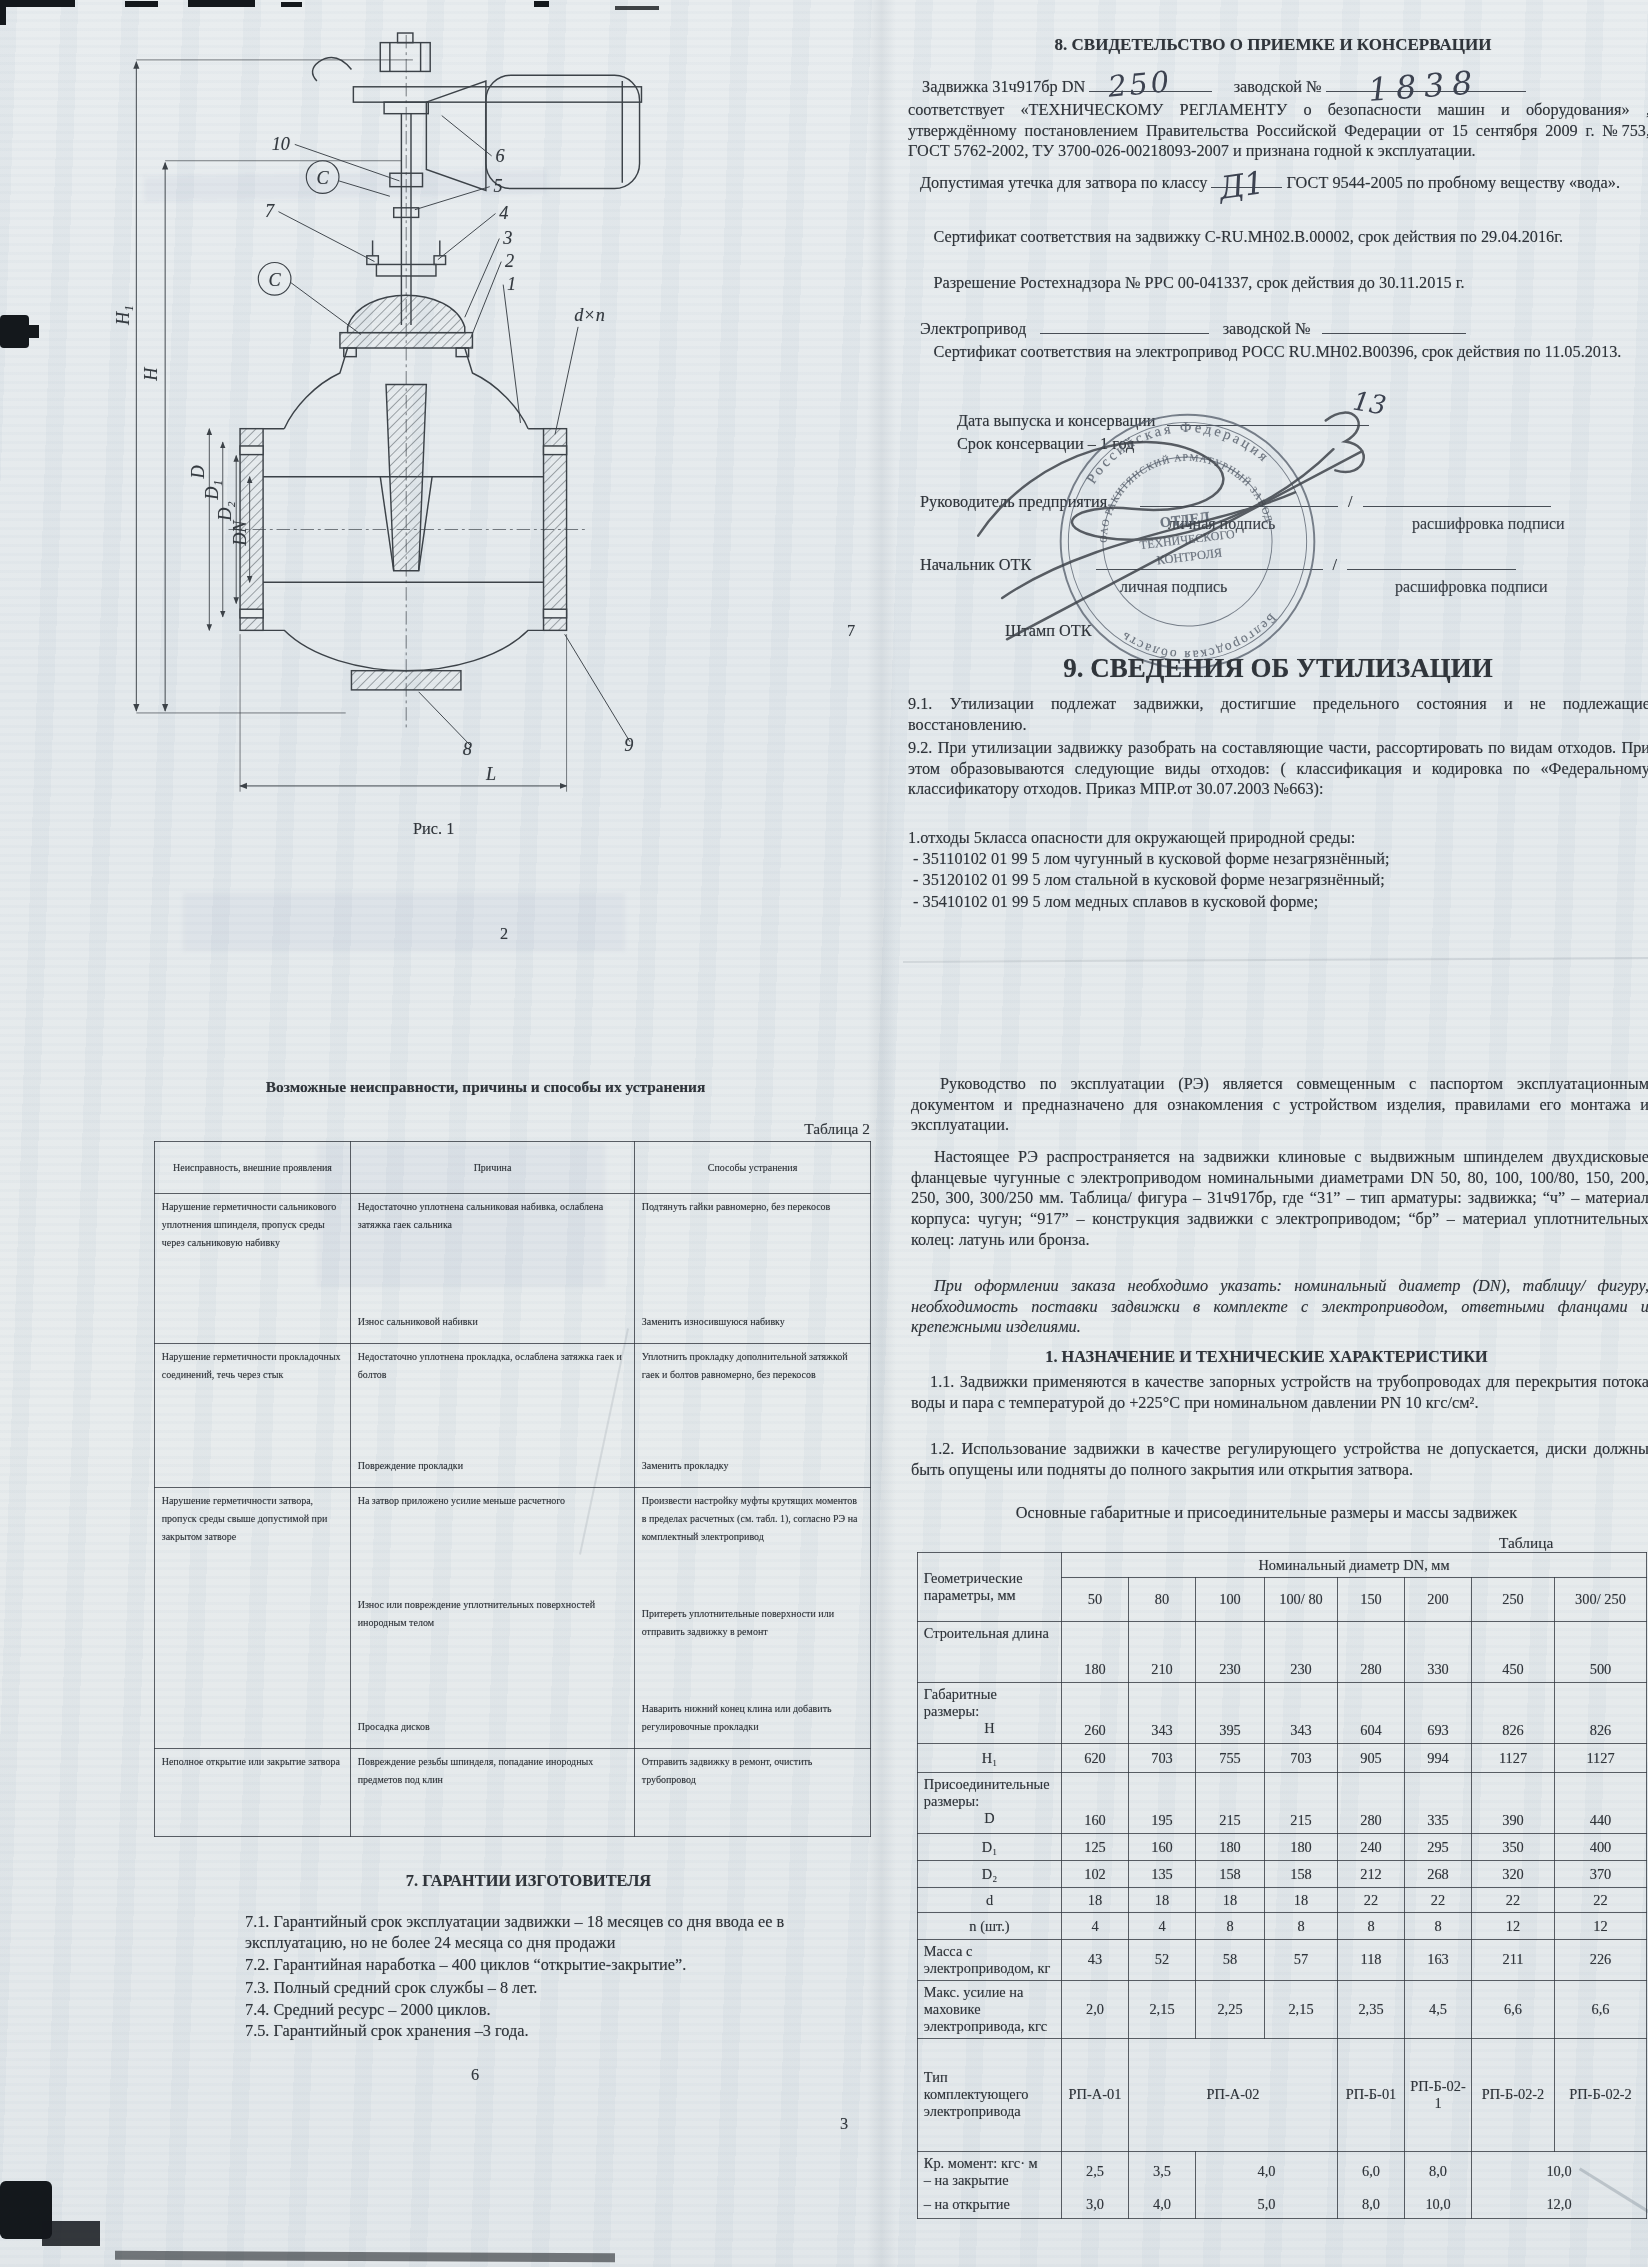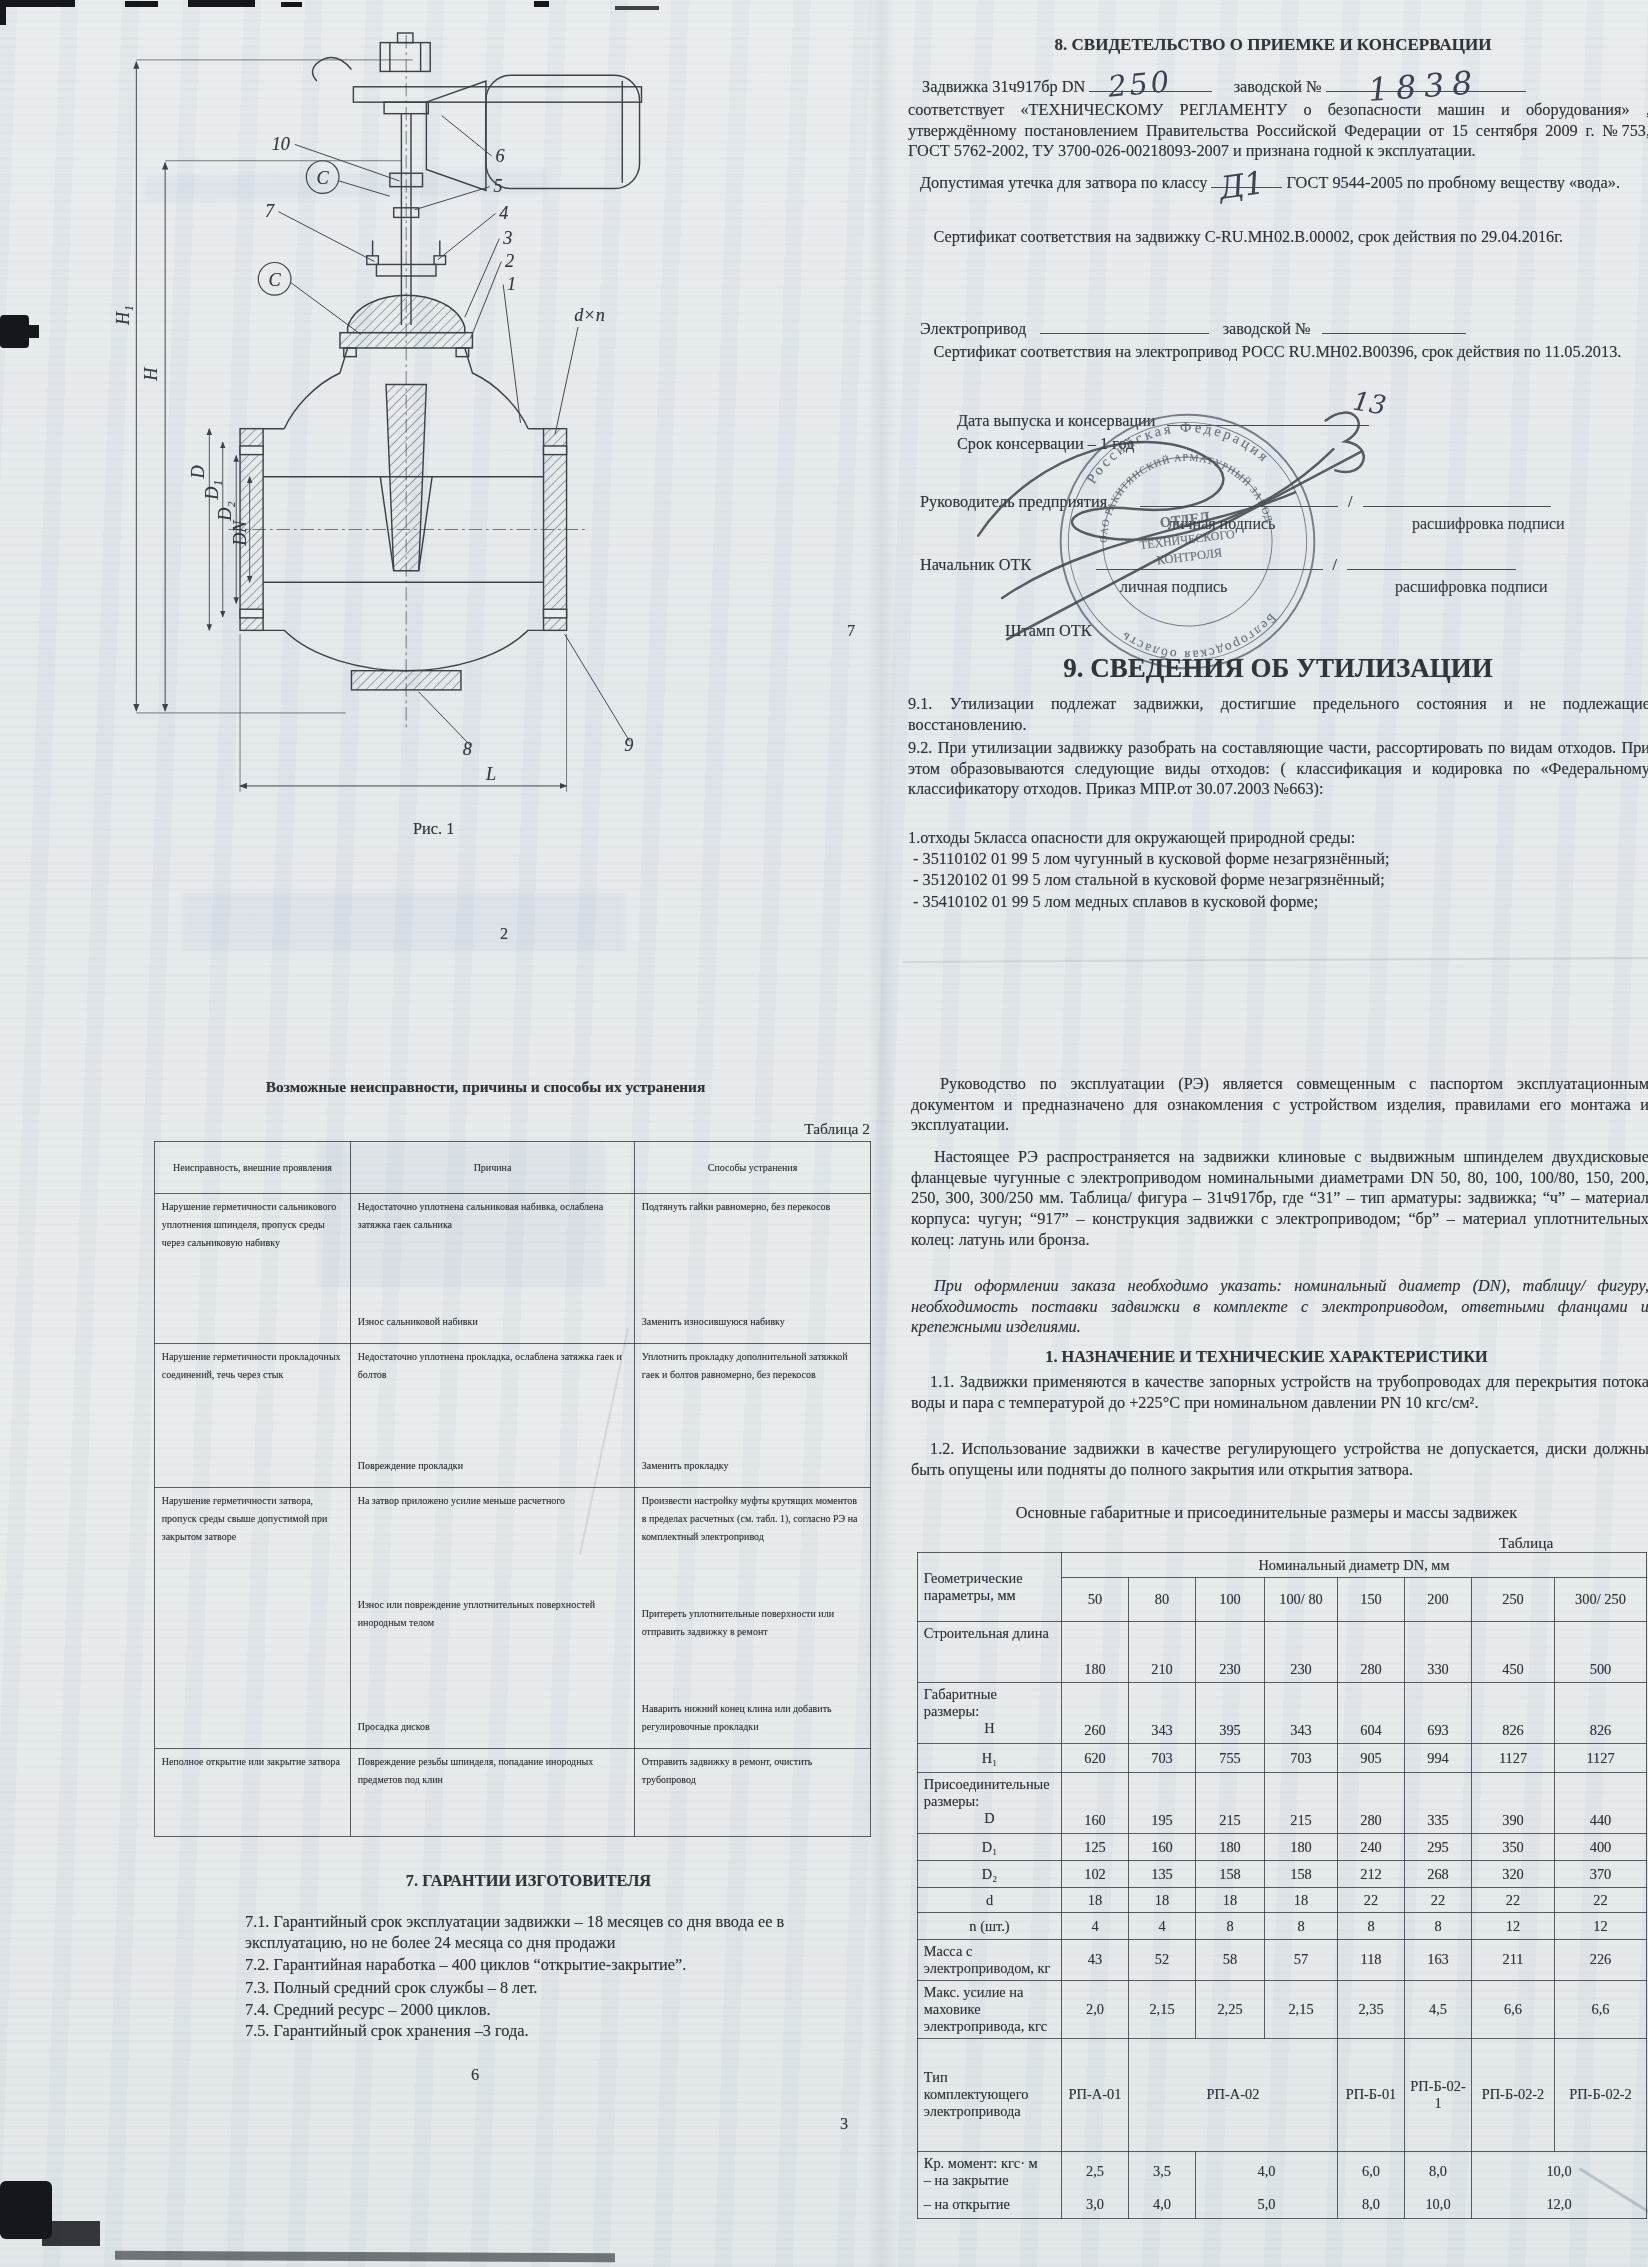--- a/index.html
+++ b/index.html
@@ -199,20 +199,21 @@
     <span style="margin-left:17.3px;">заводской №</span>
     <span class="fill" style="width:200px;"><span class="hw hw2">1838</span></span>
   </div>
   <div class="t fz17 jus" style="left:908px;top:100px;width:742px;">соответствует «ТЕХНИЧЕСКОМУ  РЕГЛАМЕНТУ о безопасности машин и оборудования» , утверждённому постановлением Правительства Российской Федерации от 15 сентября 2009 г. №753, ГОСТ 5762-2002, ТУ 3700-026-00218093-2007  и  признана годной к эксплуатации.</div>
   <div class="t fz17" style="left:920px;top:173px;width:728px;">
     <span>Допустимая утечка для затвора по классу</span>
     <span class="fill" style="width:71px;"><span class="hw hw3">Д1</span></span>
     <span>ГОСТ 9544-2005 по пробному веществу «вода».</span>
   </div>
   <div class="t fz17 ind14" style="left:920px;top:227px;width:726px;">Сертификат соответствия на задвижку  С-RU.МН02.В.00002, срок действия по 29.04.2016г.</div>
+  <div class="t fz17 ind14" style="left:920px;top:273px;width:726px;">Разрешение Ростехнадзора № РРС 00-041337,  срок  действия до 30.11.2015 г.</div>
 
   <div class="t fz17" style="left:920px;top:319px;width:726px;white-space:nowrap;">
     <span>Электропривод</span>
     <span class="fill" style="width:169px;margin:0 9.6px;"></span>
     <span>заводской №</span>
     <span class="fill" style="width:144px;margin-left:7.7px;"></span>
   </div>
   <div class="t fz17 ind14" style="left:920px;top:342px;width:726px;">Сертификат соответствия на электропривод  РОСС RU.МН02.В00396, срок действия по 11.05.2013.</div>
 
   <div class="t fz17" style="left:957px;top:411px;width:672px;white-space:nowrap;">

